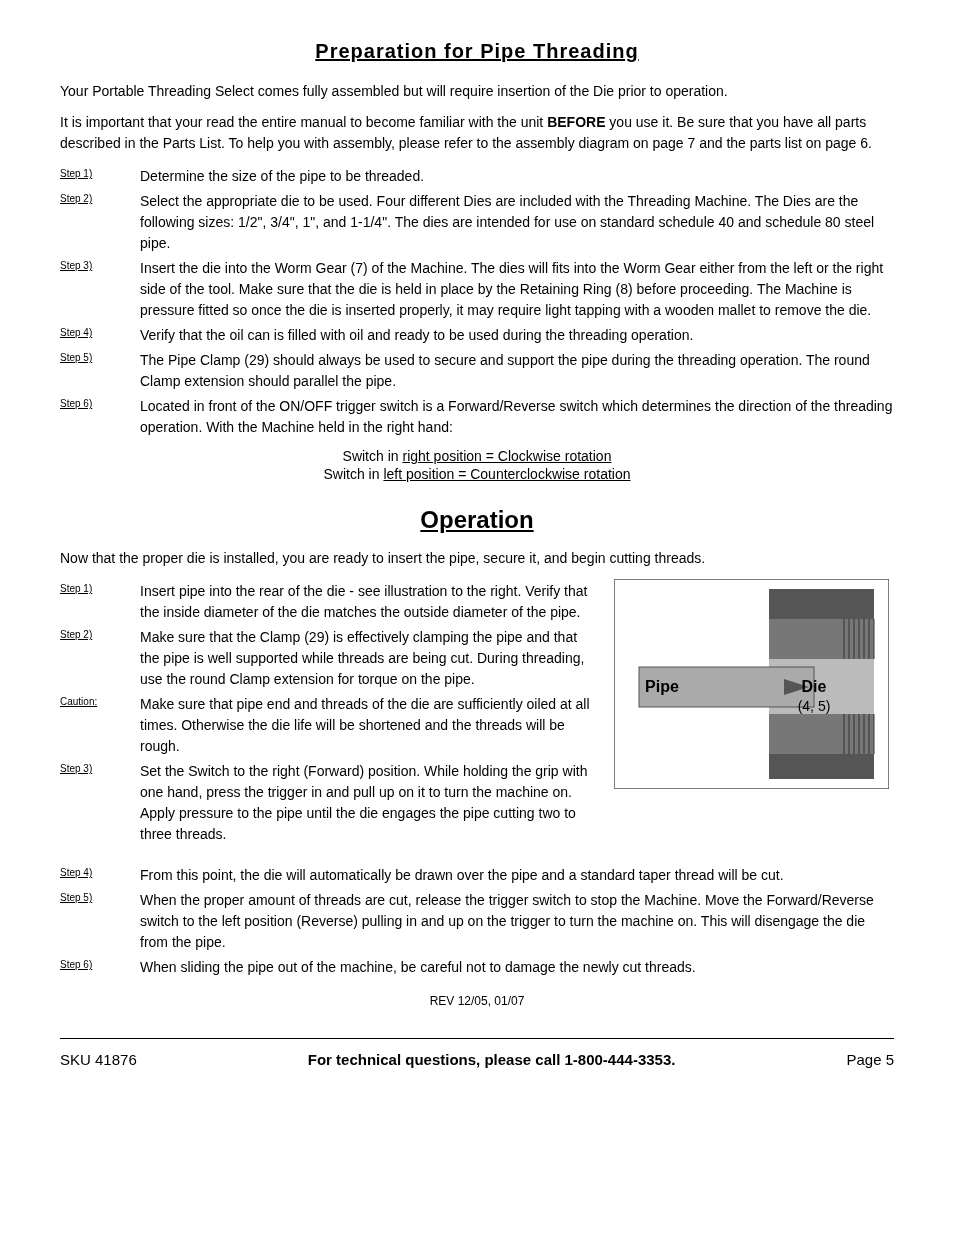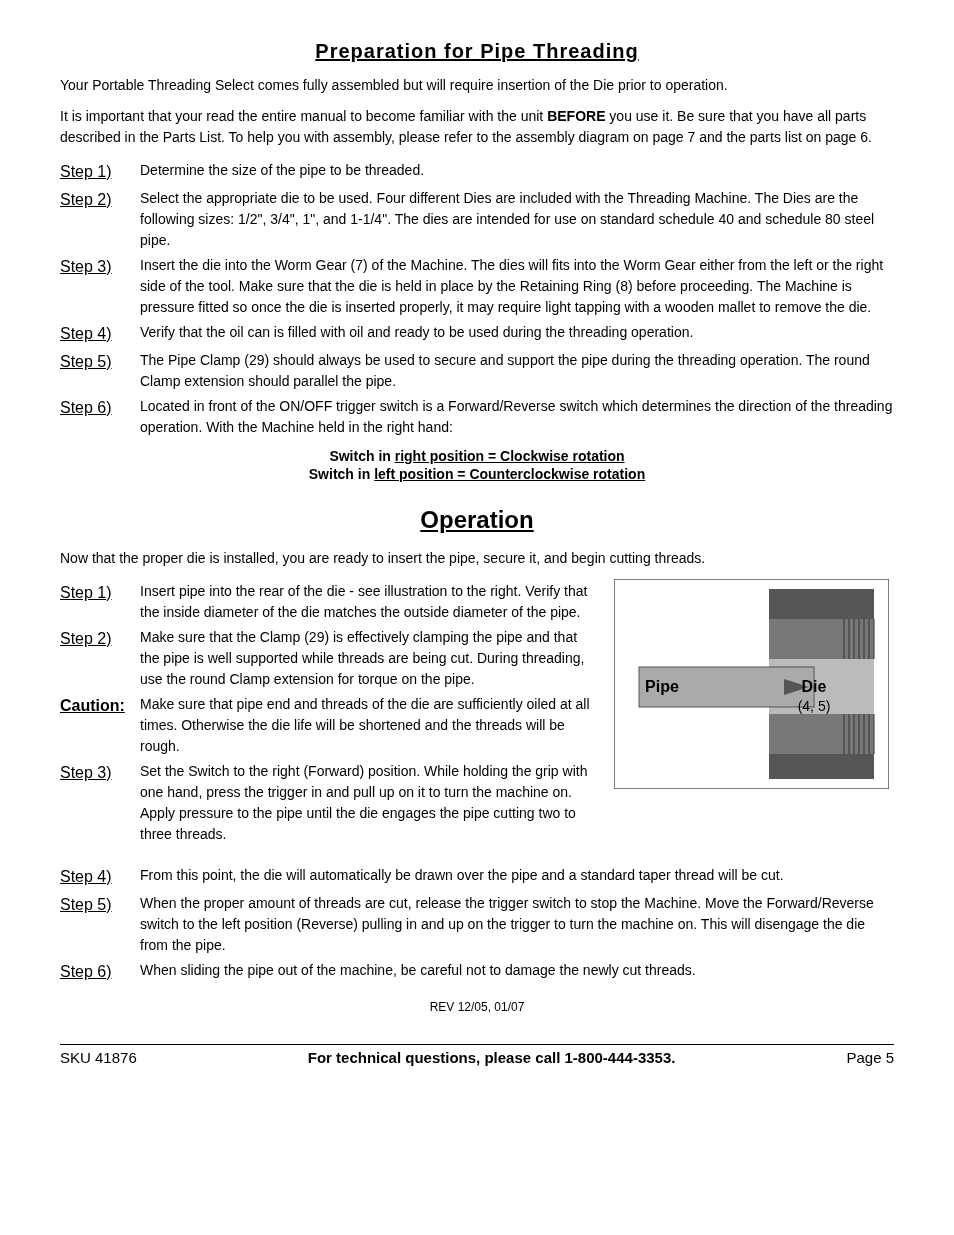--- a/index.html
+++ b/index.html
@@ -10,21 +10,21 @@
       color: #000;
       width: 954px;
       min-height: 1235px;
       padding: 40px 60px 30px 60px;
     }
     h1 {
       text-align: center;
       font-size: 20px;
       font-weight: bold;
       text-decoration: underline;
-      margin-bottom: 12px;
+      margin-bottom: 18px;
       letter-spacing: 1px;
     }
     h2 {
       text-align: center;
       font-size: 24px;
       font-weight: bold;
       text-decoration: underline;
       margin-top: 24px;
       margin-bottom: 14px;
     }
@@ -40,33 +40,32 @@
     .step-table td {
       vertical-align: top;
       padding: 2px 0;
       line-height: 1.5;
     }
     .step-label {
       width: 80px;
       min-width: 80px;
       text-decoration: underline;
       white-space: nowrap;
-      font-size: 16px;
+      font-size: 10px;
     }
     .step-content {
       font-size: 14px;
     }
     .switch-lines {
       text-align: center;
       margin: 6px 0 10px 0;
     }
     .switch-line {
       display: block;
       margin: 2px auto;
-      font-weight: bold;
     }
     .switch-line span.underline {
       text-decoration: underline;
     }
     .operation-section {
       margin-top: 10px;
     }
     .diagram-col {
       width: 280px;
       flex-shrink: 0;
@@ -77,34 +76,34 @@
       width: 275px;
       height: 210px;
       margin-top: 0px;
     }
     .footer-row {
       display: flex;
       justify-content: space-between;
       align-items: flex-end;
       margin-top: 30px;
       border-top: 1px solid #000;
-      padding-top: 4px;
+      padding-top: 12px;
     }
     .footer-sku {
       font-size: 15px;
     }
     .footer-center {
       font-size: 15px;
       font-weight: bold;
       text-align: left;
     }
     .footer-page {
       font-size: 15px;
     }
-    .caution-label { font-weight: bold; margin-top: 24px; }
+    .caution-label { font-weight: normal; margin-top: 24px; }
   </style>
 </head>
 <body>
 
 <h1>Preparation  for  Pipe Threading</h1>
 
 <p>
   <span>Your Portable Threading Select comes fully assembled but will require insertion of the Die prior to operation.</span>
 </p>
 <p>

